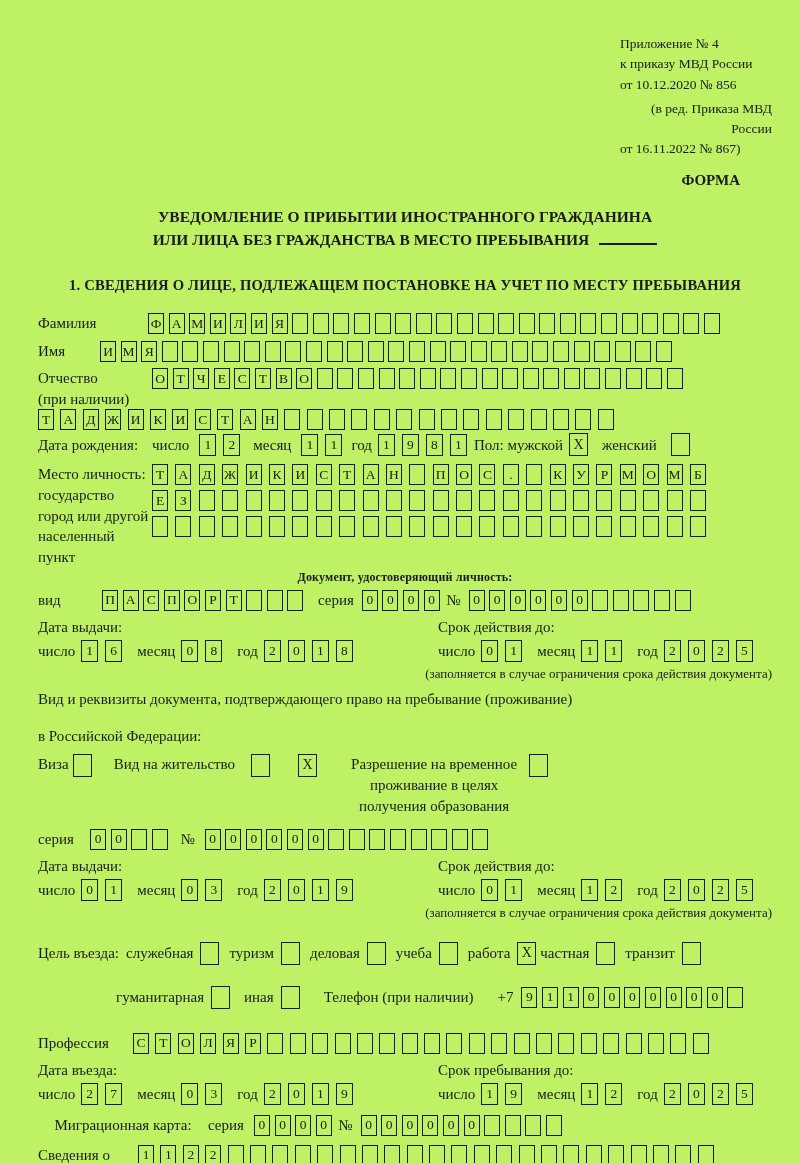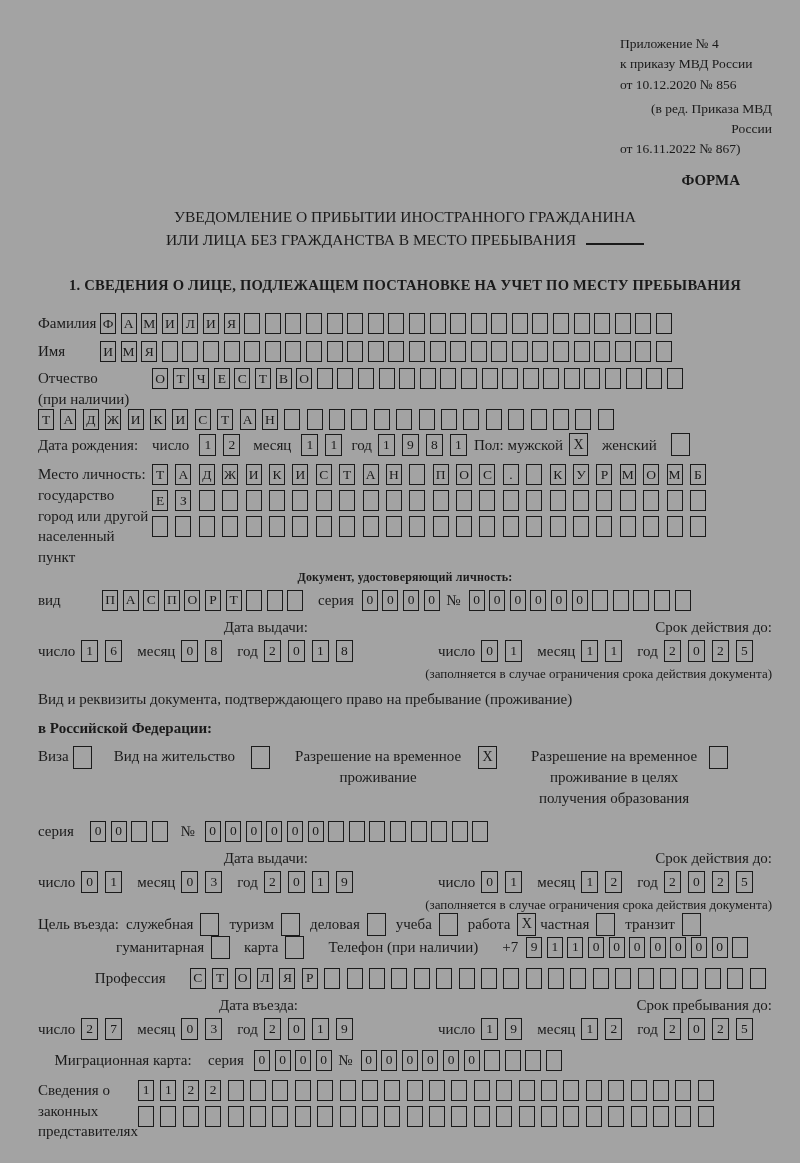--- a/index.html
+++ b/index.html
@@ -1,29 +1,29 @@
 <!DOCTYPE html>
 <html><head>
 <meta charset="utf-8">
 <style>
   * { box-sizing: border-box; margin: 0; padding: 0; }
   html,body { background:#fff; }
   .page {
     position: relative;
     width: 800px; height: 1163px;
-    background: #a3a3a3;
+    background: #bef264;
     color: #1a1a1a;
     font-family: "Liberation Serif", "DejaVu Serif", serif;
     padding: 34px 28px 0 38px;
     overflow: hidden;
   }
   .hdr { margin-left: 582px; font-size: 13.5px; line-height: 1.5; }
   .hdr .gap { margin-top: 4px; text-align: right; }
   .forma { text-align: right; padding-right: 32px; font-weight: bold; font-size: 15px; margin-top: 12px; }
-  .title { text-align: center; font-weight: normal; font-size: 15.5px; line-height: 1.5; margin-top: 16px; }
+  .title { text-align: center; font-weight: bold; font-size: 15.5px; line-height: 1.5; margin-top: 16px; }
   .title-underline { display:inline-block; width: 58px; border-bottom: 2px solid #1a1a1a; height: 12px; margin-left: 10px; }
   .sec-heading { text-align: center; font-weight: bold; font-size: 14.6px; margin-top: 26px; letter-spacing: 0.2px; }
 
   .row { display: flex; align-items: flex-start; }
   .lbl { font-size: 15px; line-height: 1.35; flex-shrink: 0; }
   .lbl-col { flex-shrink: 0; font-size: 15px; line-height: 1.38; }
   .cells { display: flex; flex-wrap: nowrap; }
   .cell {
     width: 16px; height: 21px; border: 1.6px solid #1a1a1a;
     margin-right: 4.6px; flex-shrink: 0;
@@ -35,30 +35,30 @@
   .dcells .cell { width: 17px; height: 22px; margin-right: 7px; }
   .checkbox {
     width: 19px; height: 23px; border: 1.6px solid #1a1a1a; flex-shrink: 0;
     display: inline-flex; align-items: center; justify-content: center;
     font-size: 14px;
   }
   .stack > * { margin-bottom: 5px; }
   .dates-block { display: flex; margin-top: 8px; }
   .dates-col-l { width: 400px; flex-shrink: 0; }
   .dates-col-r { flex: 1; }
-  .dates-head { text-align: right; font-size: 15px; margin-bottom: 4px; }
+  .dates-head { text-align: left; font-size: 15px; margin-bottom: 4px; }
   .dgroup { display: flex; align-items: center; }
   .dgroup .lbl { margin-right: 6px; }
   .dgroup .dcells { margin-right: 8px; }
   .note { text-align: right; font-size: 13px; margin-top: 4px; padding-right: 0; }
   .intro { font-size: 15px; margin-top: 9px; }
   .opt { display: flex; align-items: flex-start; }
   .opt-text { font-size: 15px; text-align: center; line-height: 1.4; }
   .opts-row { display: flex; align-items: flex-start; margin-top: 9px; }
-  .purpose-row { display: flex; align-items: center; margin-top: 0; }
+  .purpose-row { display: flex; align-items: center; margin-top: 21px; }
   .purpose-row .lbl { margin-right: 7px; }
   .purpose-row .checkbox { margin-right: 10px; }
 </style>
 </head>
 <body>
 
 <div class="page">
 
   <div class="hdr">
     <div>Приложение № 4</div>
@@ -69,21 +69,21 @@
   </div>
   <div class="forma">ФОРМА</div>
 
   <div class="title">
     <div>УВЕДОМЛЕНИЕ О ПРИБЫТИИ ИНОСТРАННОГО ГРАЖДАНИНА</div>
     <div><span>ИЛИ ЛИЦА БЕЗ ГРАЖДАНСТВА В МЕСТО ПРЕБЫВАНИЯ</span><span class="title-underline"></span></div>
   </div>
 
   <div class="sec-heading">1. СВЕДЕНИЯ О ЛИЦЕ, ПОДЛЕЖАЩЕМ ПОСТАНОВКЕ НА УЧЕТ ПО МЕСТУ ПРЕБЫВАНИЯ</div>
 
-  <div class="row" style="margin-top:19px;">
+  <div class="row" style="margin-top:19px;gap:48px;">
     <div class="lbl" style="width:62px;">Фамилия</div>
     <div class="cells">
         <span class="cell">Ф</span>
         <span class="cell">А</span>
         <span class="cell">М</span>
         <span class="cell">И</span>
         <span class="cell">Л</span>
         <span class="cell">И</span>
         <span class="cell">Я</span>
         <span class="cell"></span>
@@ -405,33 +405,32 @@
             <span class="cell">0</span>
             <span class="cell">2</span>
             <span class="cell">5</span>
           </span>
       </div>
     </div>
   </div>
   <div class="note">(заполняется в случае ограничения срока действия документа)</div>
 
   <div class="intro">Вид и реквизиты документа, подтверждающего право на пребывание (проживание)</div>
-  <div class="intro" style="margin-top:12px;font-weight:bold;">в Российской Федерации:</div>
+  <div class="intro" style="margin-top:20px;">в Российской Федерации:</div>
 
   <div class="opts-row">
     <div class="opt">
       <span class="opt-text">Виза</span>
       <span class="checkbox" style="margin-left:4px;"></span>
     </div>
     <div class="opt" style="margin-left:22px;justify-content:center;">
       <span class="opt-text">Вид на жительство</span>
       <span class="checkbox" style="margin-left:16px;"></span>
     </div>
     <div class="opt" style="margin-left:18px;">
-      <span class="opt-text" style="width:180px;">Разрешение на временное проживание</span>
       <span class="checkbox" style="margin-left:10px;">X</span>
     </div>
     <div class="opt" style="margin-left:32px;">
       <span class="opt-text" style="width:170px;">Разрешение на временное проживание в целях получения образования</span>
       <span class="checkbox" style="margin-left:10px;"></span>
     </div>
   </div>
 
   <div class="row" style="margin-top:12px; align-items:center;">
     <span class="lbl" style="width:52px;">серия</span>
@@ -522,40 +521,40 @@
     <span class="checkbox" style="margin-right:4px;">X</span>
     <span class="lbl">частная</span>
     <span class="checkbox"></span>
     <span class="lbl">транзит</span>
     <span class="checkbox"></span>
   </div>
 
   <div class="purpose-row" style="padding-left:78px;">
     <span class="lbl">гуманитарная</span>
     <span class="checkbox" style="margin-right:14px;"></span>
-    <span class="lbl">карта</span>
+    <span class="lbl">иная</span>
     <span class="checkbox" style="margin-right:24px;"></span>
     <span class="lbl" style="margin-right:24px;">Телефон (при наличии)</span>
     <span class="lbl" style="margin-right:8px;">+7</span>
     <span class="cells">
         <span class="cell">9</span>
         <span class="cell">1</span>
         <span class="cell">1</span>
         <span class="cell">0</span>
         <span class="cell">0</span>
         <span class="cell">0</span>
         <span class="cell">0</span>
         <span class="cell">0</span>
         <span class="cell">0</span>
         <span class="cell">0</span>
         <span class="cell"></span>
       </span>
   </div>
 
-  <div class="row" style="margin-top:9px;justify-content:flex-end;">
+  <div class="row" style="margin-top:24px;">
     <div class="lbl" style="width:95px;">Профессия</div>
     <div class="cells gap-md">
         <span class="cell">С</span>
         <span class="cell">Т</span>
         <span class="cell">О</span>
         <span class="cell">Л</span>
         <span class="cell">Я</span>
         <span class="cell">Р</span>
         <span class="cell"></span>
         <span class="cell"></span>

